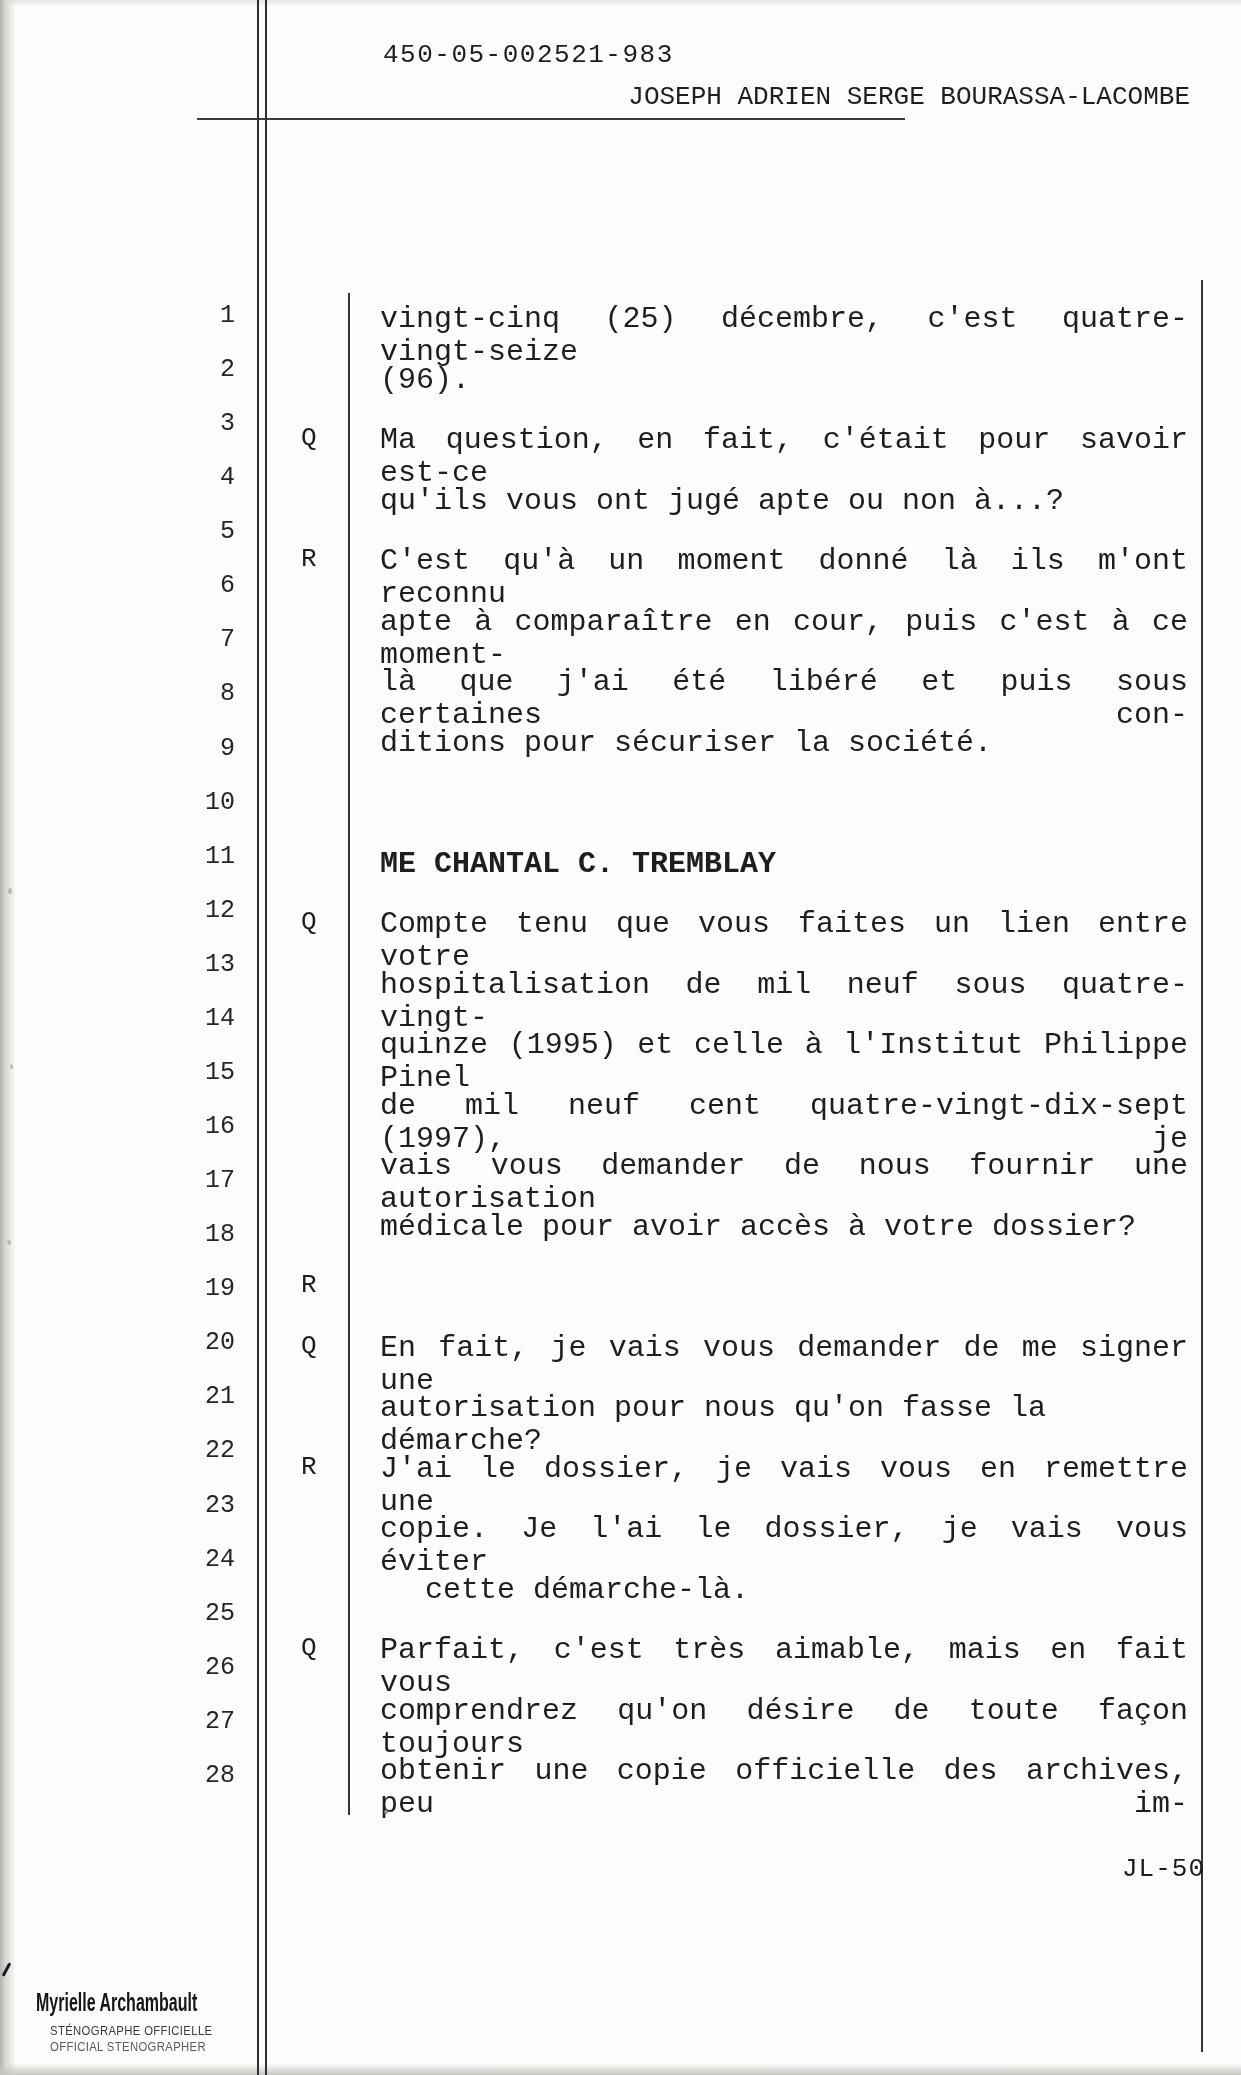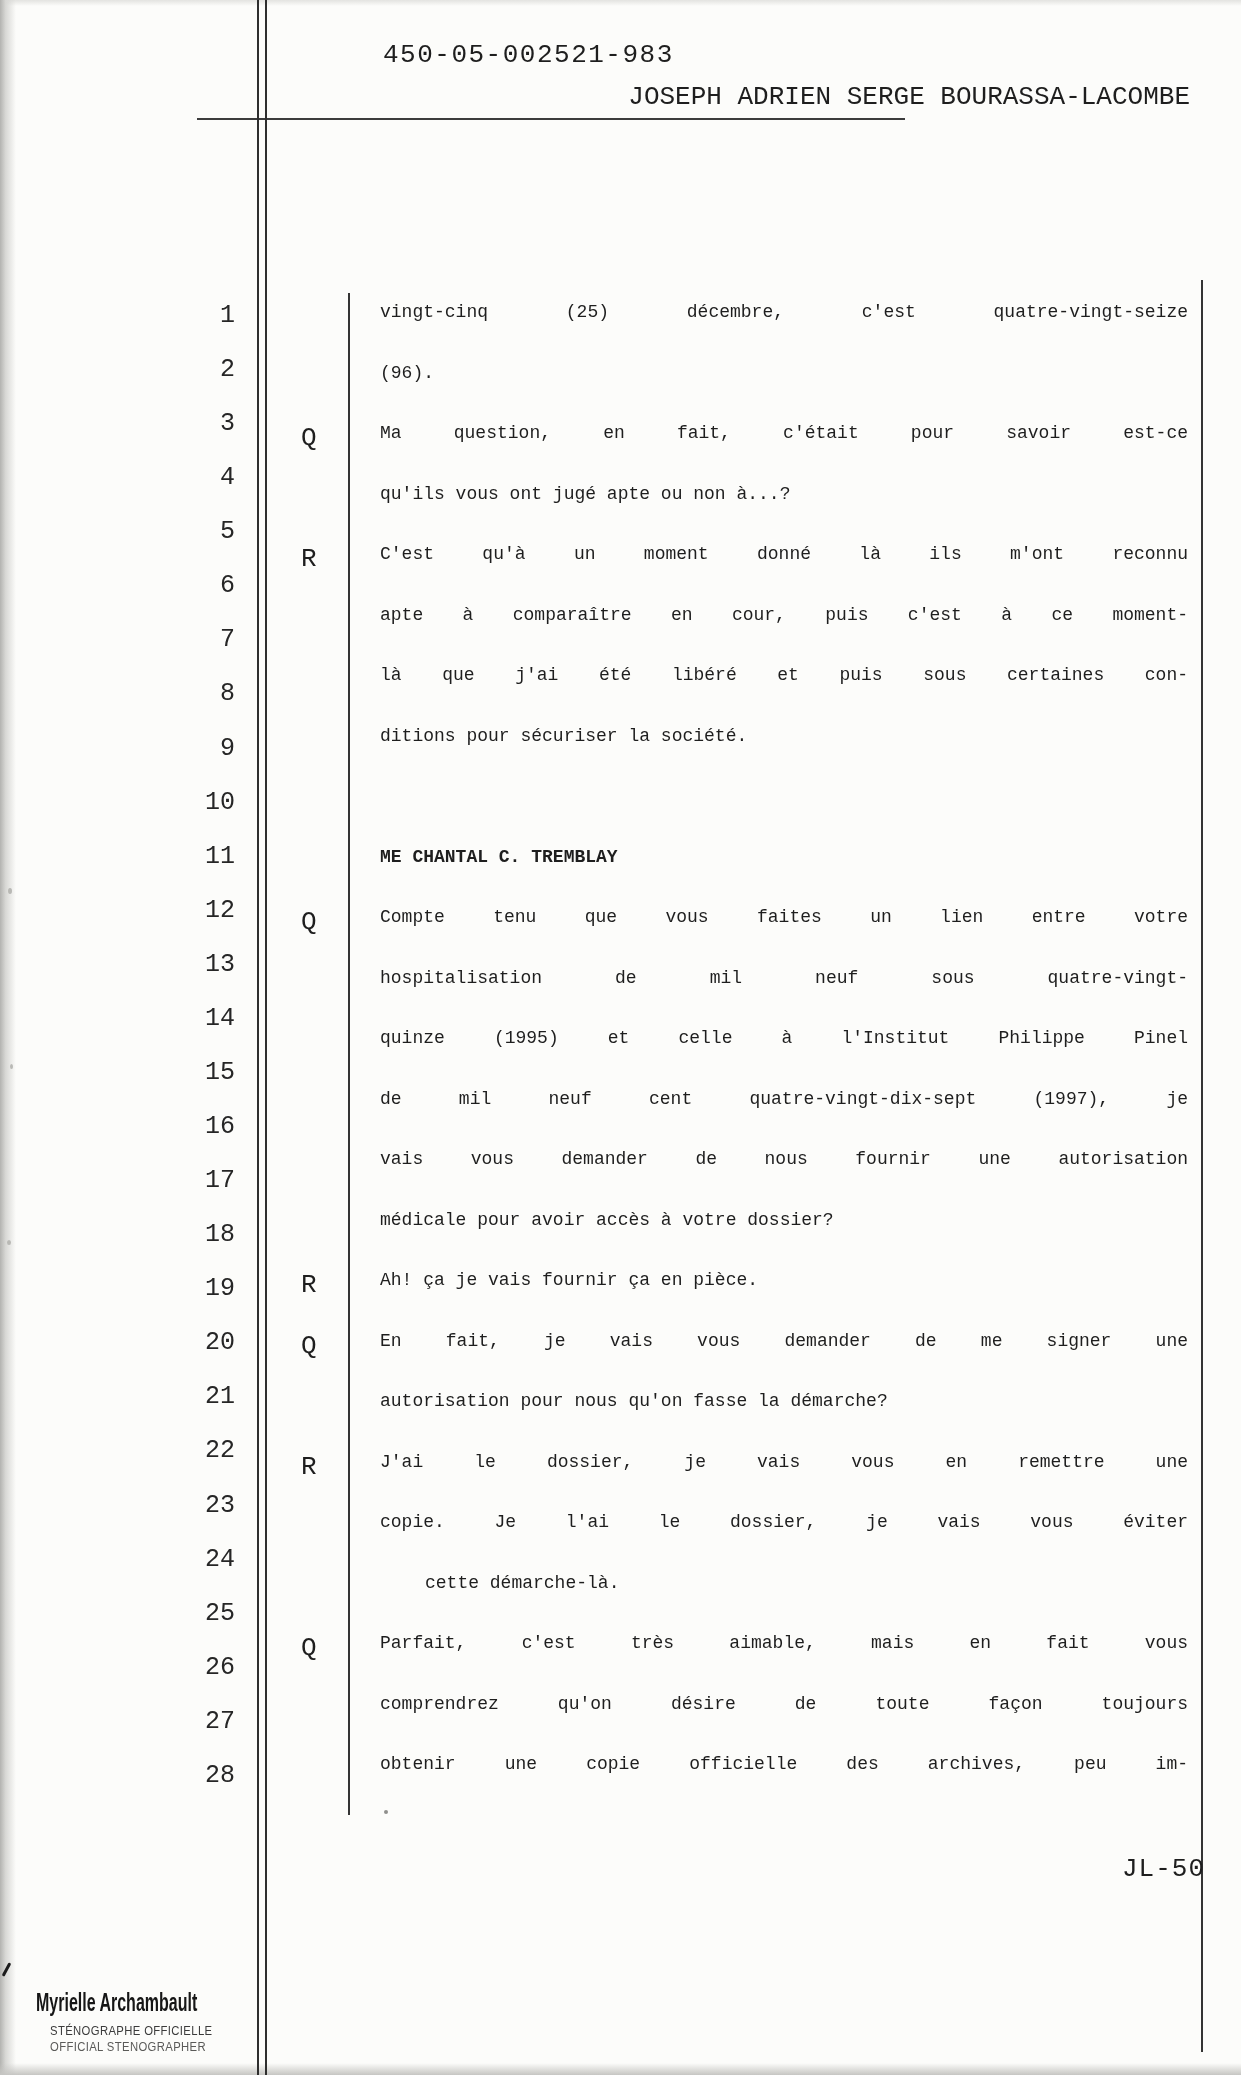--- a/index.html
+++ b/index.html
@@ -24,21 +24,21 @@
   .rule-text-right{left:1201px;top:280px;height:1772px;background:#343434;}
   .header-underline{position:absolute;left:197px;top:118px;width:708px;height:2px;background:#3c3c3c;}
 
   .case-number{position:absolute;left:383px;top:42px;font-size:26px;letter-spacing:1.5px;line-height:1;}
   .witness-name{position:absolute;right:51px;top:84px;font-size:26px;line-height:1;white-space:nowrap;}
 
   .line-number{position:absolute;left:150px;width:85px;text-align:right;
     font-size:25px;line-height:1;color:#262626;}
   .row{position:absolute;left:0;width:1241px;height:44px;}
   .speaker{position:absolute;left:301px;top:0;font-size:26px;line-height:1.1;}
-  .txt{position:absolute;left:380px;top:0;width:808px;font-size:18px;line-height:1.1;white-space:normal;}
+  .txt{position:absolute;left:380px;top:0;width:808px;font-size:30px;line-height:1.1;white-space:normal;}
   .txt.j{text-align:justify;text-align-last:justify;}
   .txt.b{font-weight:bold;}
 
   .exhibit-label{position:absolute;left:1122px;top:1856px;font-size:26px;letter-spacing:1px;line-height:1;}
 
   .stamp-name{position:absolute;left:36px;top:1990px;
     font-family:"Liberation Sans",sans-serif;font-weight:bold;font-size:25px;line-height:1;
     transform:scaleX(0.64);transform-origin:left top;color:#161616;white-space:nowrap;}
   .stamp-fr{position:absolute;left:50px;top:2025px;
     font-family:"Liberation Sans",sans-serif;font-size:12px;letter-spacing:.4px;line-height:1;
@@ -150,21 +150,20 @@
         <div class="txt j">de mil neuf cent quatre-vingt-dix-sept (1997), je</div>
       </div>
       <div class="row" style="top: 1150px;">
         <div class="txt j">vais vous demander de nous fournir une autorisation</div>
       </div>
       <div class="row" style="top: 1210.5px; padding-left: 7px;">
         <div class="txt">médicale pour avoir accès à votre dossier?</div>
       </div>
       <div class="row" style="top: 1271px;">
         <span class="speaker">R</span>
-        <div class="txt">Ah! ça je vais fournir ça en pièce.</div>
       </div>
       <div class="row" style="top: 1331.5px;">
         <span class="speaker">Q</span>
         <div class="txt j">En fait, je vais vous demander de me signer une</div>
       </div>
       <div class="row" style="top: 1392px;">
         <div class="txt">autorisation pour nous qu'on fasse la démarche?</div>
       </div>
       <div class="row" style="top: 1452.5px;">
         <span class="speaker">R</span>

